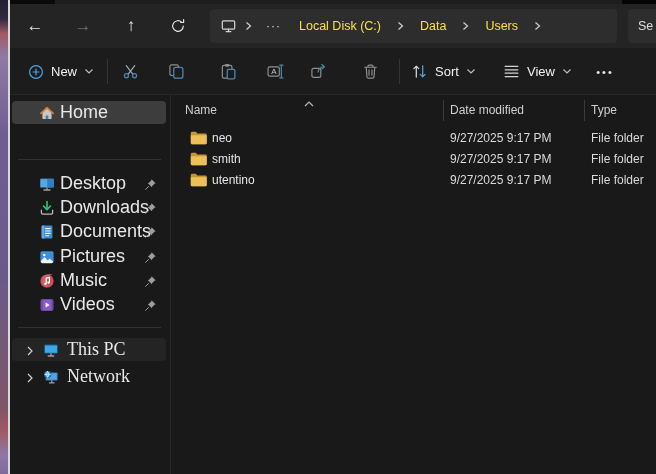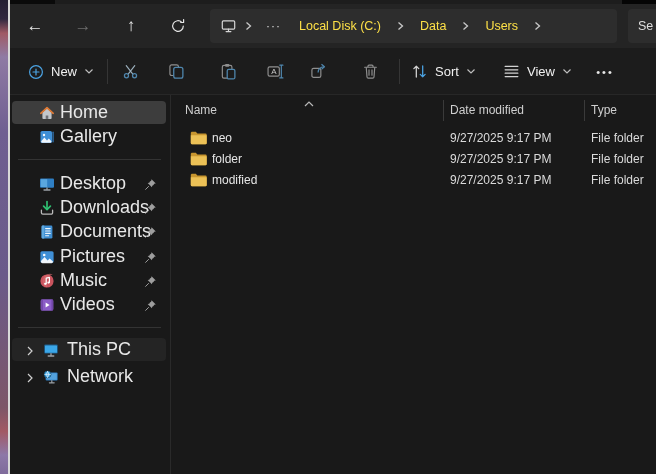--- a/index.html
+++ b/index.html
@@ -43,21 +43,21 @@
   #content { left:0; top:95px; width:646px; height:379px; }
   #sidebar { left:0; top:0; width:161px; height:379px; border-right:1px solid #2a2a2a; }
   .side-row { left:2px; width:154px; height:23px; border-radius:4px; display:flex; align-items:center; }
   .side-row.selected { background:#3d3d3d; }
   .side-row.hovered  { background:#242424; }
   .side-icon { position:absolute; left:27px; width:16px; height:16px; display:flex; align-items:center; justify-content:center; }
   .side-label { position:absolute; left:48px; color:#e8e8e8; font-size:18px; white-space:nowrap; }
   .side-pin { position:absolute; right:9px; top:5px; width:13px; height:13px; }
   .tree-chevron { position:absolute; left:12px; top:5px; width:12px; height:12px; }
   .tree-row .side-icon { left:31px; }
-  .tree-row .side-label { left:55px; }
+  .tree-row .side-label { left:55px;font-family:Liberation Serif, serif; }
   .side-sep { left:8px; width:143px; height:1px; background:#333333; }
 
   
   #filepanel { left:162px; top:0; width:484px; height:379px; background:#191919; }
   #col-header { left:0; top:4px; width:484px; height:23px; }
   .col-text { position:absolute; top:4px; color:#cfcfcf; font-size:12px; white-space:nowrap; }
   .col-div { position:absolute; top:1px; width:1px; height:21px; background:#3a3a3a; }
   #sort-indicator { position:absolute; left:131px; top:-5px; width:12px; height:8px; }
   .file-row { left:0; width:484px; height:21px;padding-left:11px; }
   .file-icon { position:absolute; left:18px; top:3px; width:17px; height:14px; }
@@ -224,31 +224,20 @@
         <span class="side-icon">
           <svg width="16" height="16" viewBox="0 0 16 16">
             <path d="M3.4 7.6V13a.9.9 0 0 0 .9.9h7.4a.9.9 0 0 0 .9-.9V7.6L8 3.6z" fill="#c3c7cc"></path>
             <path d="M6.7 13.9v-3.4h2.6v3.4z" fill="#6d7076"></path>
             <path d="M1.8 8.3L8 2.7l6.2 5.6" fill="none" stroke="#e07a35" stroke-width="1.7" stroke-linecap="round" stroke-linejoin="round"></path>
           </svg>
         </span>
         <span class="side-label">Home</span>
       </div>
 
-      <div class="side-row abs" style="top:30px">
-        <span class="side-icon">
-          <svg width="16" height="16" viewBox="0 0 16 16">
-            <rect x="1.5" y="2" width="11.5" height="12" rx="1.6" fill="#3f8fd6"></rect>
-            <rect x="13.4" y="2.6" width="1.4" height="10.8" rx="0.7" fill="#2f6ea8"></rect>
-            <circle cx="5" cy="6" r="1.2" fill="#fff" opacity="0.95"></circle>
-            <path d="M2.2 12.2l3.2-3.6 2.6 2.8 1.8-1.8 2.6 2.6v.4a1.2 1.2 0 0 1-1.2 1.2H3.4a1.2 1.2 0 0 1-1.2-1.2z" fill="#fff" opacity="0.92"></path>
-          </svg>
-        </span>
-        <span class="side-label">Gallery</span>
-      </div>
 
       <div class="side-sep abs" style="top:64px"></div>
 
       <div class="side-row abs" style="top:77px">
         <span class="side-icon">
           <svg width="16" height="16" viewBox="0 0 16 16">
             <rect x="1" y="2.4" width="14" height="9.4" rx="1.1" fill="#2f7fc4"></rect>
             <path d="M1.8 3.2h6.4v7.8H1.8z" fill="#5aa7e0"></path>
             <path d="M5 14h6M8 11.8V14" stroke="#9aa0a6" stroke-width="1.3" stroke-linecap="round"></path>
           </svg>
@@ -412,31 +401,31 @@
         <span class="cell-type">File folder</span>
       </div>
 
       <div class="file-row abs" style="top:54px">
         <span class="file-icon">
           <svg width="17" height="14" viewBox="0 0 17 14">
             <path d="M.8 2.1C.8 1.3 1.4.7 2.2.7h3.6l1.6 1.8h8a1.3 1.3 0 0 1 1.3 1.3v8.1a1.3 1.3 0 0 1-1.3 1.3H2.1A1.3 1.3 0 0 1 .8 11.9z" fill="#c8962f"></path>
             <path d="M.8 4.3h15.9v7.6a1.3 1.3 0 0 1-1.3 1.3H2.1A1.3 1.3 0 0 1 .8 11.9z" fill="#ecc156"></path>
           </svg>
         </span>
-        <span class="cell-name">folder</span>
+        <span class="cell-name">smith</span>
         <span class="cell-date">9/27/2025 9:17 PM</span>
         <span class="cell-type">File folder</span>
       </div>
 
       <div class="file-row abs" style="top:75px">
         <span class="file-icon">
           <svg width="17" height="14" viewBox="0 0 17 14">
             <path d="M.8 2.1C.8 1.3 1.4.7 2.2.7h3.6l1.6 1.8h8a1.3 1.3 0 0 1 1.3 1.3v8.1a1.3 1.3 0 0 1-1.3 1.3H2.1A1.3 1.3 0 0 1 .8 11.9z" fill="#c8962f"></path>
             <path d="M.8 4.3h15.9v7.6a1.3 1.3 0 0 1-1.3 1.3H2.1A1.3 1.3 0 0 1 .8 11.9z" fill="#ecc156"></path>
           </svg>
         </span>
-        <span class="cell-name">modified</span>
+        <span class="cell-name">utentino</span>
         <span class="cell-date">9/27/2025 9:17 PM</span>
         <span class="cell-type">File folder</span>
       </div>
     </div>
   </div>
 </div>
 
 </body></html>

